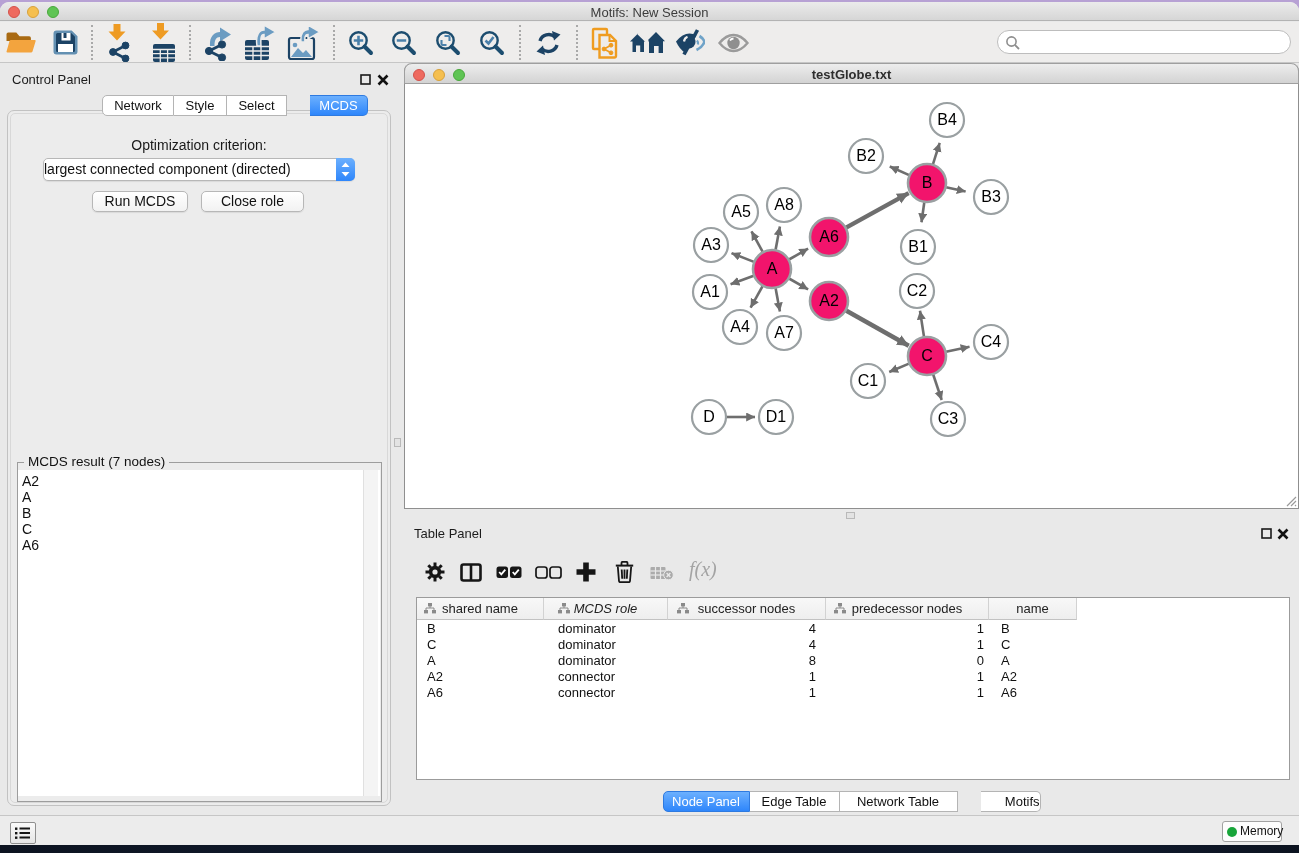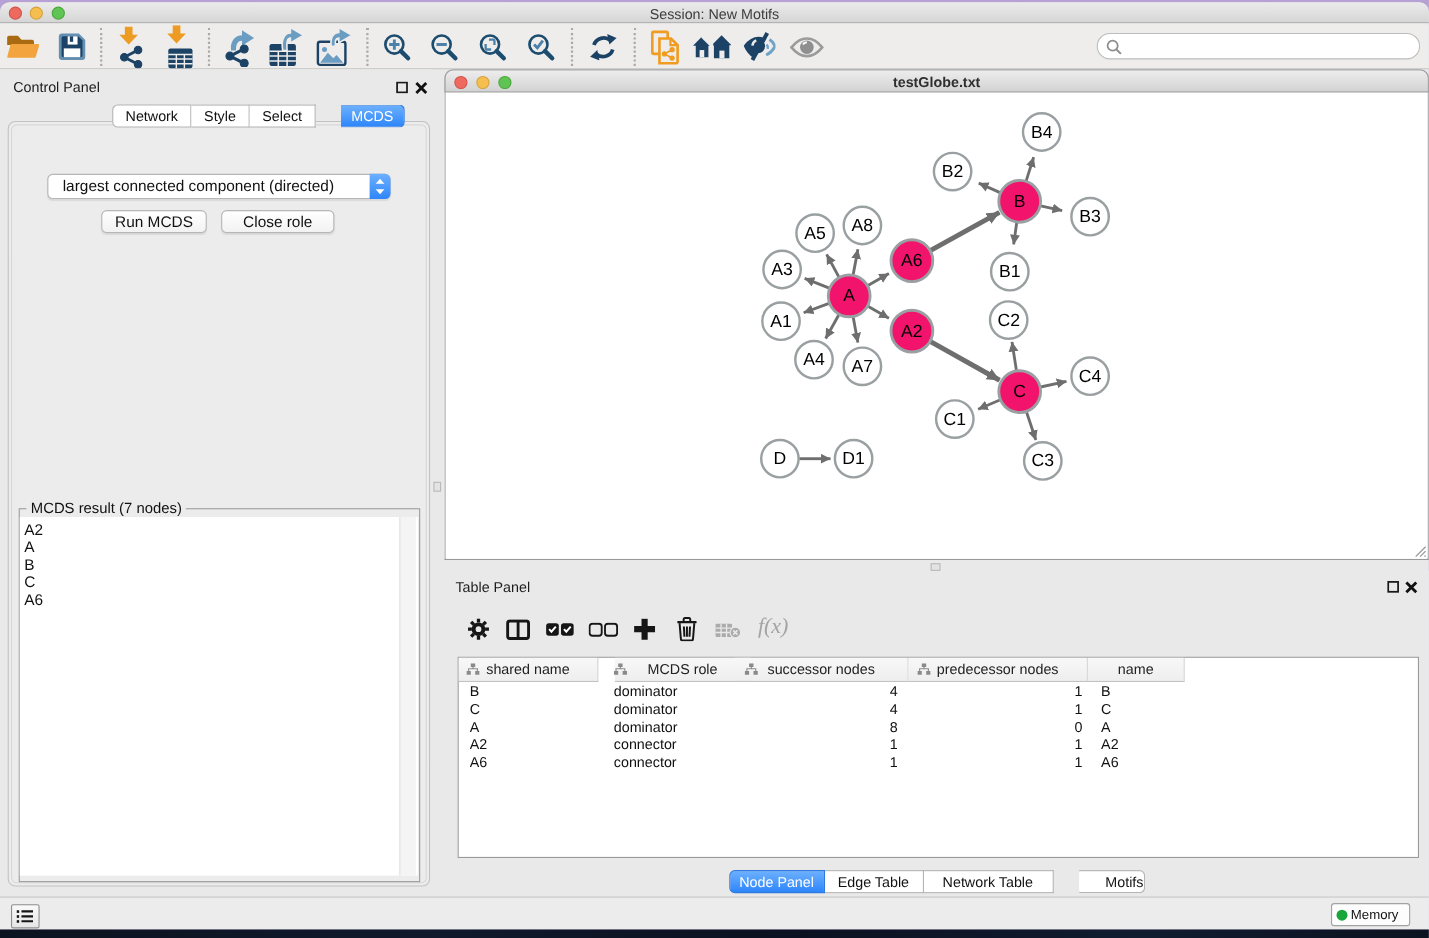--- a/index.html
+++ b/index.html
@@ -33,21 +33,21 @@
 .tab.first { border-left:1px solid #b4b4b4; border-radius:5px 0 0 5px; }
 .tab.last { border-radius:0 5px 5px 0;margin-left:23px; }
 .tab.sel { background:linear-gradient(#6cb0fe,#2e86fb); color:#fff; border-color:#2e7ae0; }
 #cpbox { position:absolute; left:7px; top:47px; width:384px; height:696px;
   background:#ececec; border:1px solid #c2c2c2; border-radius:7px; }
 #cpbox .inner { position:absolute; left:2px; top:2px; right:2px; bottom:2px;
   border:1px solid #d8d8d8; border-radius:5px; }
 .cptext { position:absolute; width:100%; text-align:center; font-size:14px; color:#1a1a1a; }
 #combo { position:absolute; left:35px; top:47px; width:312px; height:23px; background:#fff;
   border:1px solid #b7b7b7; border-radius:5px; font-size:14px; color:#111;
-  line-height:21px; padding-left:13px; box-shadow:0 1px 1px rgba(0,0,0,0.08); }
+  line-height:21px; box-shadow:0 1px 1px rgba(0,0,0,0.08); }
 #combo .cap { position:absolute; right:-1px; top:-1px; width:19px; height:23px;
   background:linear-gradient(#6cb0fe,#2e86fb); border-radius:0 5px 5px 0; }
 .btn { position:absolute; height:21px; background:linear-gradient(#ffffff,#f2f2f2);
   border:1px solid #b7b7b7; border-radius:5px; font-size:14px; color:#111;
   text-align:center; line-height:19px; box-shadow:0 1px 1px rgba(0,0,0,0.08); }
 #groupbox { position:absolute; left:9px; top:351px; width:365px; height:340px;
   border:1px solid #9d9d9d; }
 #groupbox .glabel { position:absolute; left:6px; top:-9px; background:#ececec;
   padding:0 4px; font-size:13.5px; color:#111; }
 #mcdslist { position:absolute; left:0; top:7px; width:362px; height:326px; background:#fff;
@@ -71,42 +71,42 @@
 .thead { position:absolute; left:0; top:0; height:22px;
   background:linear-gradient(#f8f8f8,#eeeeee); border-right:1px solid #d2d2d2;
   border-bottom:1px solid #c2c2c2; font-size:13px; color:#222; text-align:center;
   line-height:22px; }
 .trow { position:absolute; font-size:13px; color:#111; height:16px; line-height:16px; }
 .num { text-align:right; }
 #ttabs { position:absolute; left:0; top:272px; width:895px; display:flex; justify-content:center; z-index:3; }
 
 #statusbar { position:absolute; left:0; top:813px; width:1299px; height:30px;
   background:#ececec; border-top:1px solid #c6c6c6; }
-#memory { position:absolute; right:17px; top:5px; width:72px; height:21px; background:#fdfdfd;
+#memory { position:absolute; right:17px; top:5px; width:60px; height:21px; background:#fdfdfd;
   border:1px solid #a2a2a2; border-radius:3px; font-size:12px; color:#111;
   line-height:19px; padding-left:17px; }
 #memory .dot { position:absolute; left:4px; top:5px; width:10px; height:10px;
   border-radius:50%; background:#18a53a; }
 #lbtn { position:absolute; left:10px; top:6px; width:26px; height:22px;
   background:linear-gradient(#fafafa,#e6e6e6); border:1px solid #8f8f8f; border-radius:2px; }
 #dstrip { position:absolute; left:0; top:845px; width:1299px; height:8px;
   background:linear-gradient(90deg,#0c1320,#101a2c 30%,#0b1120 55%,#111c30 80%,#0c1320); }
 svg text { font-family:"Liberation Sans", sans-serif; }
 line.e { stroke-width:2.6; }
 line.et { stroke-width:4.5; }
 .sicon { position:absolute; top:5px; }
 </style>
 </head>
 <body>
 <div id="win">
   <div id="titlebar">
     <div class="tl r" style="left:8px"></div>
     <div class="tl y" style="left:27px"></div>
     <div class="tl g" style="left:47px"></div>
-    <div class="title">Session: New Motifs</div>
+    <div class="title">Motifs: New Session</div>
   </div>
   <div id="toolbar">
     <div class="tbi" style="left:5px; width:31px;">
         <svg width="31" height="25" viewBox="0 0 31 25">
       <path d="M1.5,22 V4.2 a1.8,1.8 0 0 1 1.8,-1.8 h8 l3.2,3.8 h9.6 a1.8,1.8 0 0 1 1.8,1.8 V11 H1.5 z" fill="#a96a12"></path>
       <path d="M6,10 H29.6 a1,1 0 0 1 1,1.3 L27.5,21.5 a1.6,1.6 0 0 1 -1.5,1.1 H2.6 a1,1 0 0 1 -1,-1.3 L4.5,11 A1.6,1.6 0 0 1 6,10 z" fill="#f3a43e"></path>
     </svg>
       </div>
     <div class="tbi" style="left:52px; width:27px;">
         <svg width="27" height="27" viewBox="0 0 27 27">
@@ -281,20 +281,21 @@
         <path d="M1.5,1.5 L10.5,10.5 M10.5,1.5 L1.5,10.5" stroke="#111" stroke-width="2.6"></path>
       </svg>
     <div class="tabrow" style="left:78px; top:32px;">
       <div class="tab first" style="width:72px;">Network</div>
         <div class="tab" style="width:53px;">Style</div>
         <div class="tab" style="width:60px;">Select</div>
         <div class="tab sel last" style="width:58px;">MCDS</div>
     </div>
     <div id="cpbox">
       <div class="inner"></div>
+      <div class="cptext" style="top:26px;">Optimization criterion:</div>
       <div id="combo">largest connected component (directed)<span class="cap"><svg width="19" height="23" viewBox="0 0 19 23">
               <path d="M5.5,9 L9.5,4.5 L13.5,9 z M5.5,14 L9.5,18.5 L13.5,14 z" fill="#fff"></path>
             </svg></span></div>
       <div class="btn" style="left:84px; top:80px; width:96px;">Run MCDS</div>
       <div class="btn" style="left:193px; top:80px; width:103px;">Close role</div>
       <div id="groupbox">
         <div class="glabel">MCDS result (7 nodes)</div>
         <div id="mcdslist">A2<br>A<br>B<br>C<br>A6<div class="sbar"></div></div>
       </div>
     </div>
@@ -449,21 +450,21 @@
             <line x1="5.5" y1="1" x2="5.5" y2="13"></line>
             <line x1="10.5" y1="1" x2="10.5" y2="13"></line>
           </g>
         <circle cx="18.5" cy="9" r="4.8" fill="#ababab" stroke="#e9e9e9" stroke-width="1"></circle>
         <path d="M16.6,7.1 L20.4,10.9 M20.4,7.1 L16.6,10.9" stroke="#e9e9e9" stroke-width="1.4"></path>
       </svg>
       <div style="position:absolute; left:285px; top:11px; font-family:'Liberation Serif',serif; font-style:italic; font-size:20px; color:#a3a3a3;">f(x)</div>
     </div>
     <div id="ttable">
       <div class="thead" style="left:0; width:127px;">shared name</div>
-      <div class="thead" style="left:142px; width:124px;">MCDS role</div>
+      <div class="thead" style="left:127px; width:124px;font-style:italic;">MCDS role</div>
       <div class="thead" style="left:251px; width:158px;">successor nodes</div>
       <div class="thead" style="left:409px; width:163px;">predecessor nodes</div>
       <div class="thead" style="left:572px; width:88px;">name</div>
       <svg class="sicon" width="12" height="11" viewBox="0 0 12 11" style="left:7px;">
           <g fill="#8a8a8a">
             <rect x="4" y="0" width="4" height="3.4"></rect>
             <rect x="0" y="7" width="4" height="3.4"></rect>
             <rect x="8" y="7" width="4" height="3.4"></rect>
             <path d="M6,3 V5 M2,7 V5 H10 V7" stroke="#8a8a8a" fill="none" stroke-width="1"></path>
           </g>

